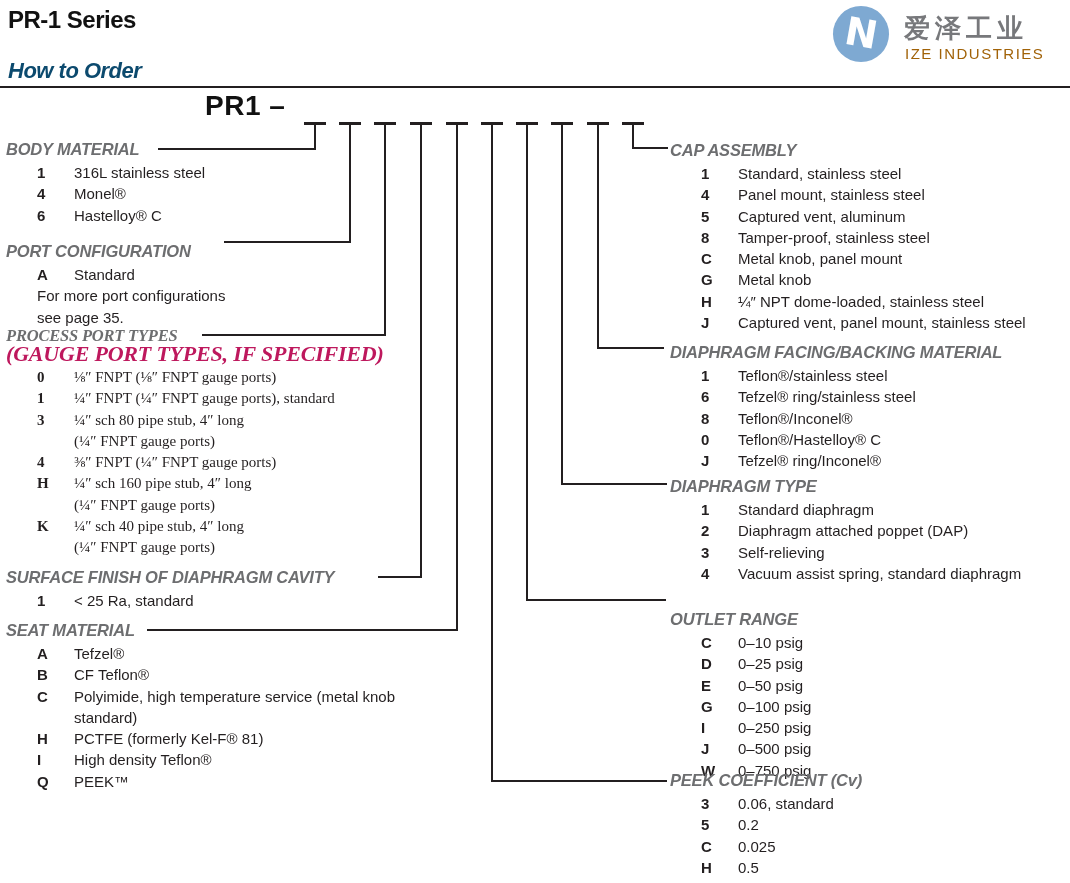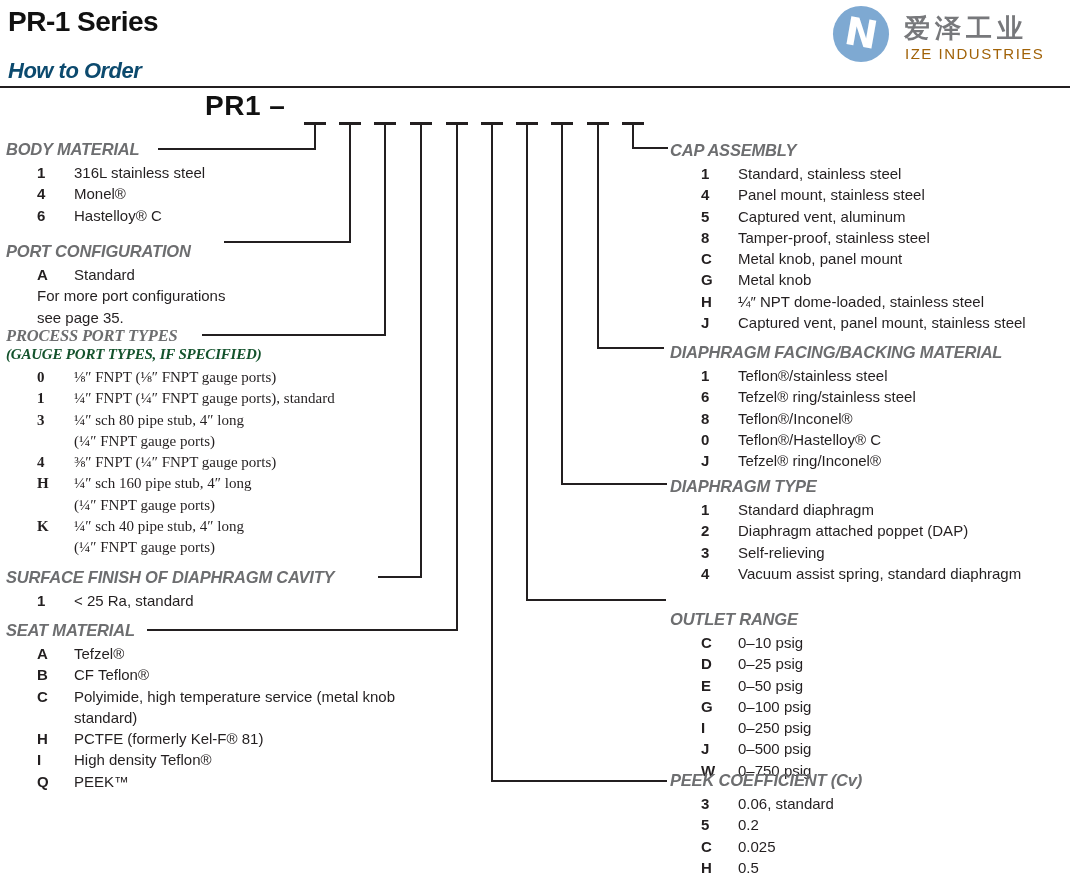--- a/index.html
+++ b/index.html
@@ -1,21 +1,21 @@
 <!DOCTYPE html>
 <html><head>
 <meta charset="utf-8">
 <style>
   html,body{margin:0;padding:0;background:#ffffff;}
   #page{
     position:relative;width:1070px;height:883px;background:#ffffff;overflow:hidden;
     font-family:"Liberation Sans","DejaVu Sans",sans-serif;color:#231f20;
   }
   .page-title{
-    position:absolute;left:8px;top:6px;font-size:28px;font-weight:bold;color:#111111;
+    position:absolute;left:8px;top:6px;font-size:24px;font-weight:bold;color:#111111;
     letter-spacing:-0.5px;
   }
   .how-to-order{
     position:absolute;left:8px;top:58px;font-size:22px;font-weight:bold;font-style:italic;
     color:#0c4a6e;letter-spacing:-0.5px;
   }
   .heading-rule{position:absolute;left:0;top:86px;width:1070px;height:2px;background:#231f20;}
   .order-prefix{
     position:absolute;left:205px;top:90px;font-size:28px;font-weight:bold;color:#111111;
     letter-spacing:0.5px;
@@ -33,21 +33,21 @@
   }
   
   .hline,.vline,.tickbar{position:absolute;background:#231f20;}
   
   .section{position:absolute;font-size:15px;line-height:21.3px;white-space:nowrap;color:#231f20;}
   .sec-title{
     font-weight:bold;font-style:italic;color:#6d6e70;font-size:16.5px;line-height:18px;
     letter-spacing:-0.2px;
   }
   .sec-subtitle{
-    font-weight:bold;font-style:italic;color:#14532d;font-size:15px;line-height:18px;
+    font-weight:bold;font-style:italic;color:#be185d;font-size:22px;line-height:18px;
     letter-spacing:-0.2px;
   }
   .sec-body{margin-top:4px;}
   .row{display:flex;}
   .code{flex:none;width:37px;padding-left:31px;font-weight:bold;}
   .lbl{flex:none;}
   .note{padding-left:31px;}
 </style>
 </head>
 <body>

